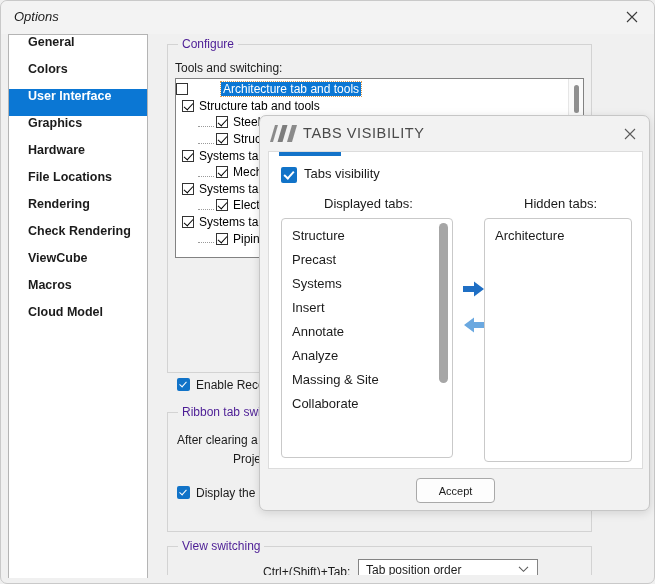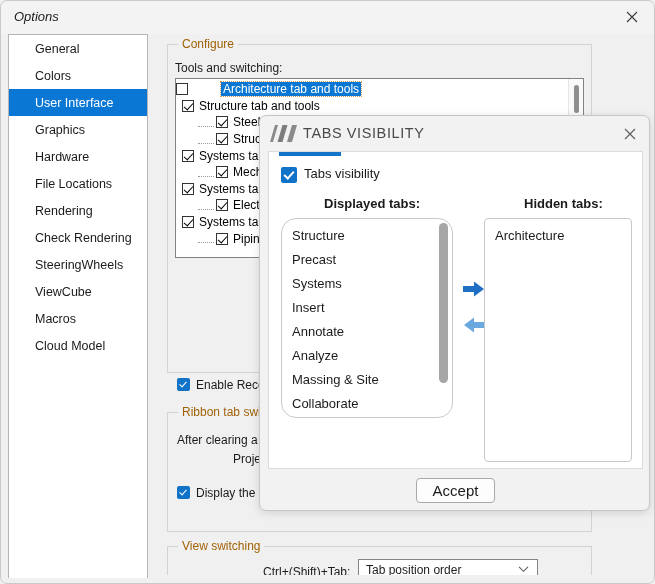--- a/index.html
+++ b/index.html
@@ -54,25 +54,26 @@
   .nav {
     position: absolute;
     left: 7px; top: 33px;
     width: 140px; height: 544px;
     background: #ffffff;
     border: 1px solid #b4b4b4;
     border-bottom: none;
   }
   .nav-item {
     height: 27px;
-    display: flex; align-items: center;
-    padding-left: 26px;
+    display: flex; align-items: flex-start;
+    padding-left: 19px;
     font-size: 12.5px;
     color: #1b1b1b;
     white-space: nowrap;
+    font-weight: bold;
   }
   .nav-item.selected {
     background: #0b77d4;
     color: #ffffff;
   }
 
   
   .pane {
     position: absolute;
     left: 148px; top: 33px;
@@ -85,21 +86,21 @@
     position: absolute;
     border: 1px solid #d3d3d3;
     background: transparent;
   }
   .groupbox > .gb-title {
     position: absolute;
     top: -8px; left: 10px;
     background: #f0f0f0;
     padding: 0 4px;
     font-size: 12px;
-    color: #a16207;
+    color: #4c1d95;
     white-space: nowrap;
   }
 
   .field-label {
     position: absolute;
     font-size: 12px;
     color: #1b1b1b;
     white-space: nowrap;
   }
 
@@ -268,21 +269,20 @@
     position: absolute;
     left: 35px; top: 14px;
     font-size: 13px;
     color: #1b1b1b;
   }
   .col-head {
     position: absolute;
     top: 44px;
     font-size: 13px;
     color: #1b1b1b;
-    font-weight: bold;
   }
   .listbox {
     position: absolute;
     top: 66px;
     background: #ffffff;
     border: 1px solid #c9c9c9;
     border-radius: 4px;
     overflow: hidden;
   }
   .list-item {
@@ -310,21 +310,21 @@
     width: 22px; height: 18px;
   }
   .modal-footer-btn {
     position: absolute;
     left: 156px; top: 362px;
     width: 79px; height: 25px;
     background: #fdfdfd;
     border: 1px solid #a9a9a9;
     border-radius: 4px;
     display: flex; align-items: center; justify-content: center;
-    font-size: 15px;
+    font-size: 11px;
     color: #1b1b1b;
   }
 </style>
 </head>
 <body>
 
 <div id="root">
 
   <div class="options-window">
 
@@ -354,23 +354,20 @@
           <span>Hardware</span>
         </div>
         <div class="nav-item">
           <span>File Locations</span>
         </div>
         <div class="nav-item">
           <span>Rendering</span>
         </div>
         <div class="nav-item">
           <span>Check Rendering</span>
-        </div>
-        <div class="nav-item">
-          <span>SteeringWheels</span>
         </div>
         <div class="nav-item">
           <span>ViewCube</span>
         </div>
         <div class="nav-item">
           <span>Macros</span>
         </div>
         <div class="nav-item">
           <span>Cloud Model</span>
         </div>
@@ -486,21 +483,21 @@
 
     <div class="modal-body">
       <div class="accent-bar"></div>
 
       <div class="vis-check"></div>
       <div class="vis-label">Tabs visibility</div>
 
       <div class="col-head" style="left:55px;">Displayed tabs:</div>
       <div class="col-head" style="left:255px;">Hidden tabs:</div>
 
-      <div class="listbox" style="left:12px; width:172px; height:200px;border-radius:15px;">
+      <div class="listbox" style="left:12px; width:172px; height:240px;">
         <div id="displayed-list" style="padding-top:4px;">
             <div class="list-item">
               <span>Structure</span>
             </div>
             <div class="list-item">
               <span>Precast</span>
             </div>
             <div class="list-item">
               <span>Systems</span>
             </div>
@@ -511,23 +508,20 @@
               <span>Annotate</span>
             </div>
             <div class="list-item">
               <span>Analyze</span>
             </div>
             <div class="list-item">
               <span>Massing &amp; Site</span>
             </div>
             <div class="list-item">
               <span>Collaborate</span>
-            </div>
-            <div class="list-item">
-              <span>View</span>
             </div>
           </div>
         <div class="list-scroll">
           <div class="thumb"></div>
         </div>
       </div>
 
       <div class="arrow" style="left:194px; top:128px;">
         <svg width="22" height="18" viewBox="0 0 22 18">
           <path d="M0 6 L11 6 L11 1.5 L21 9 L11 16.5 L11 12 L0 12 Z" fill="#1f6fc4"></path>

